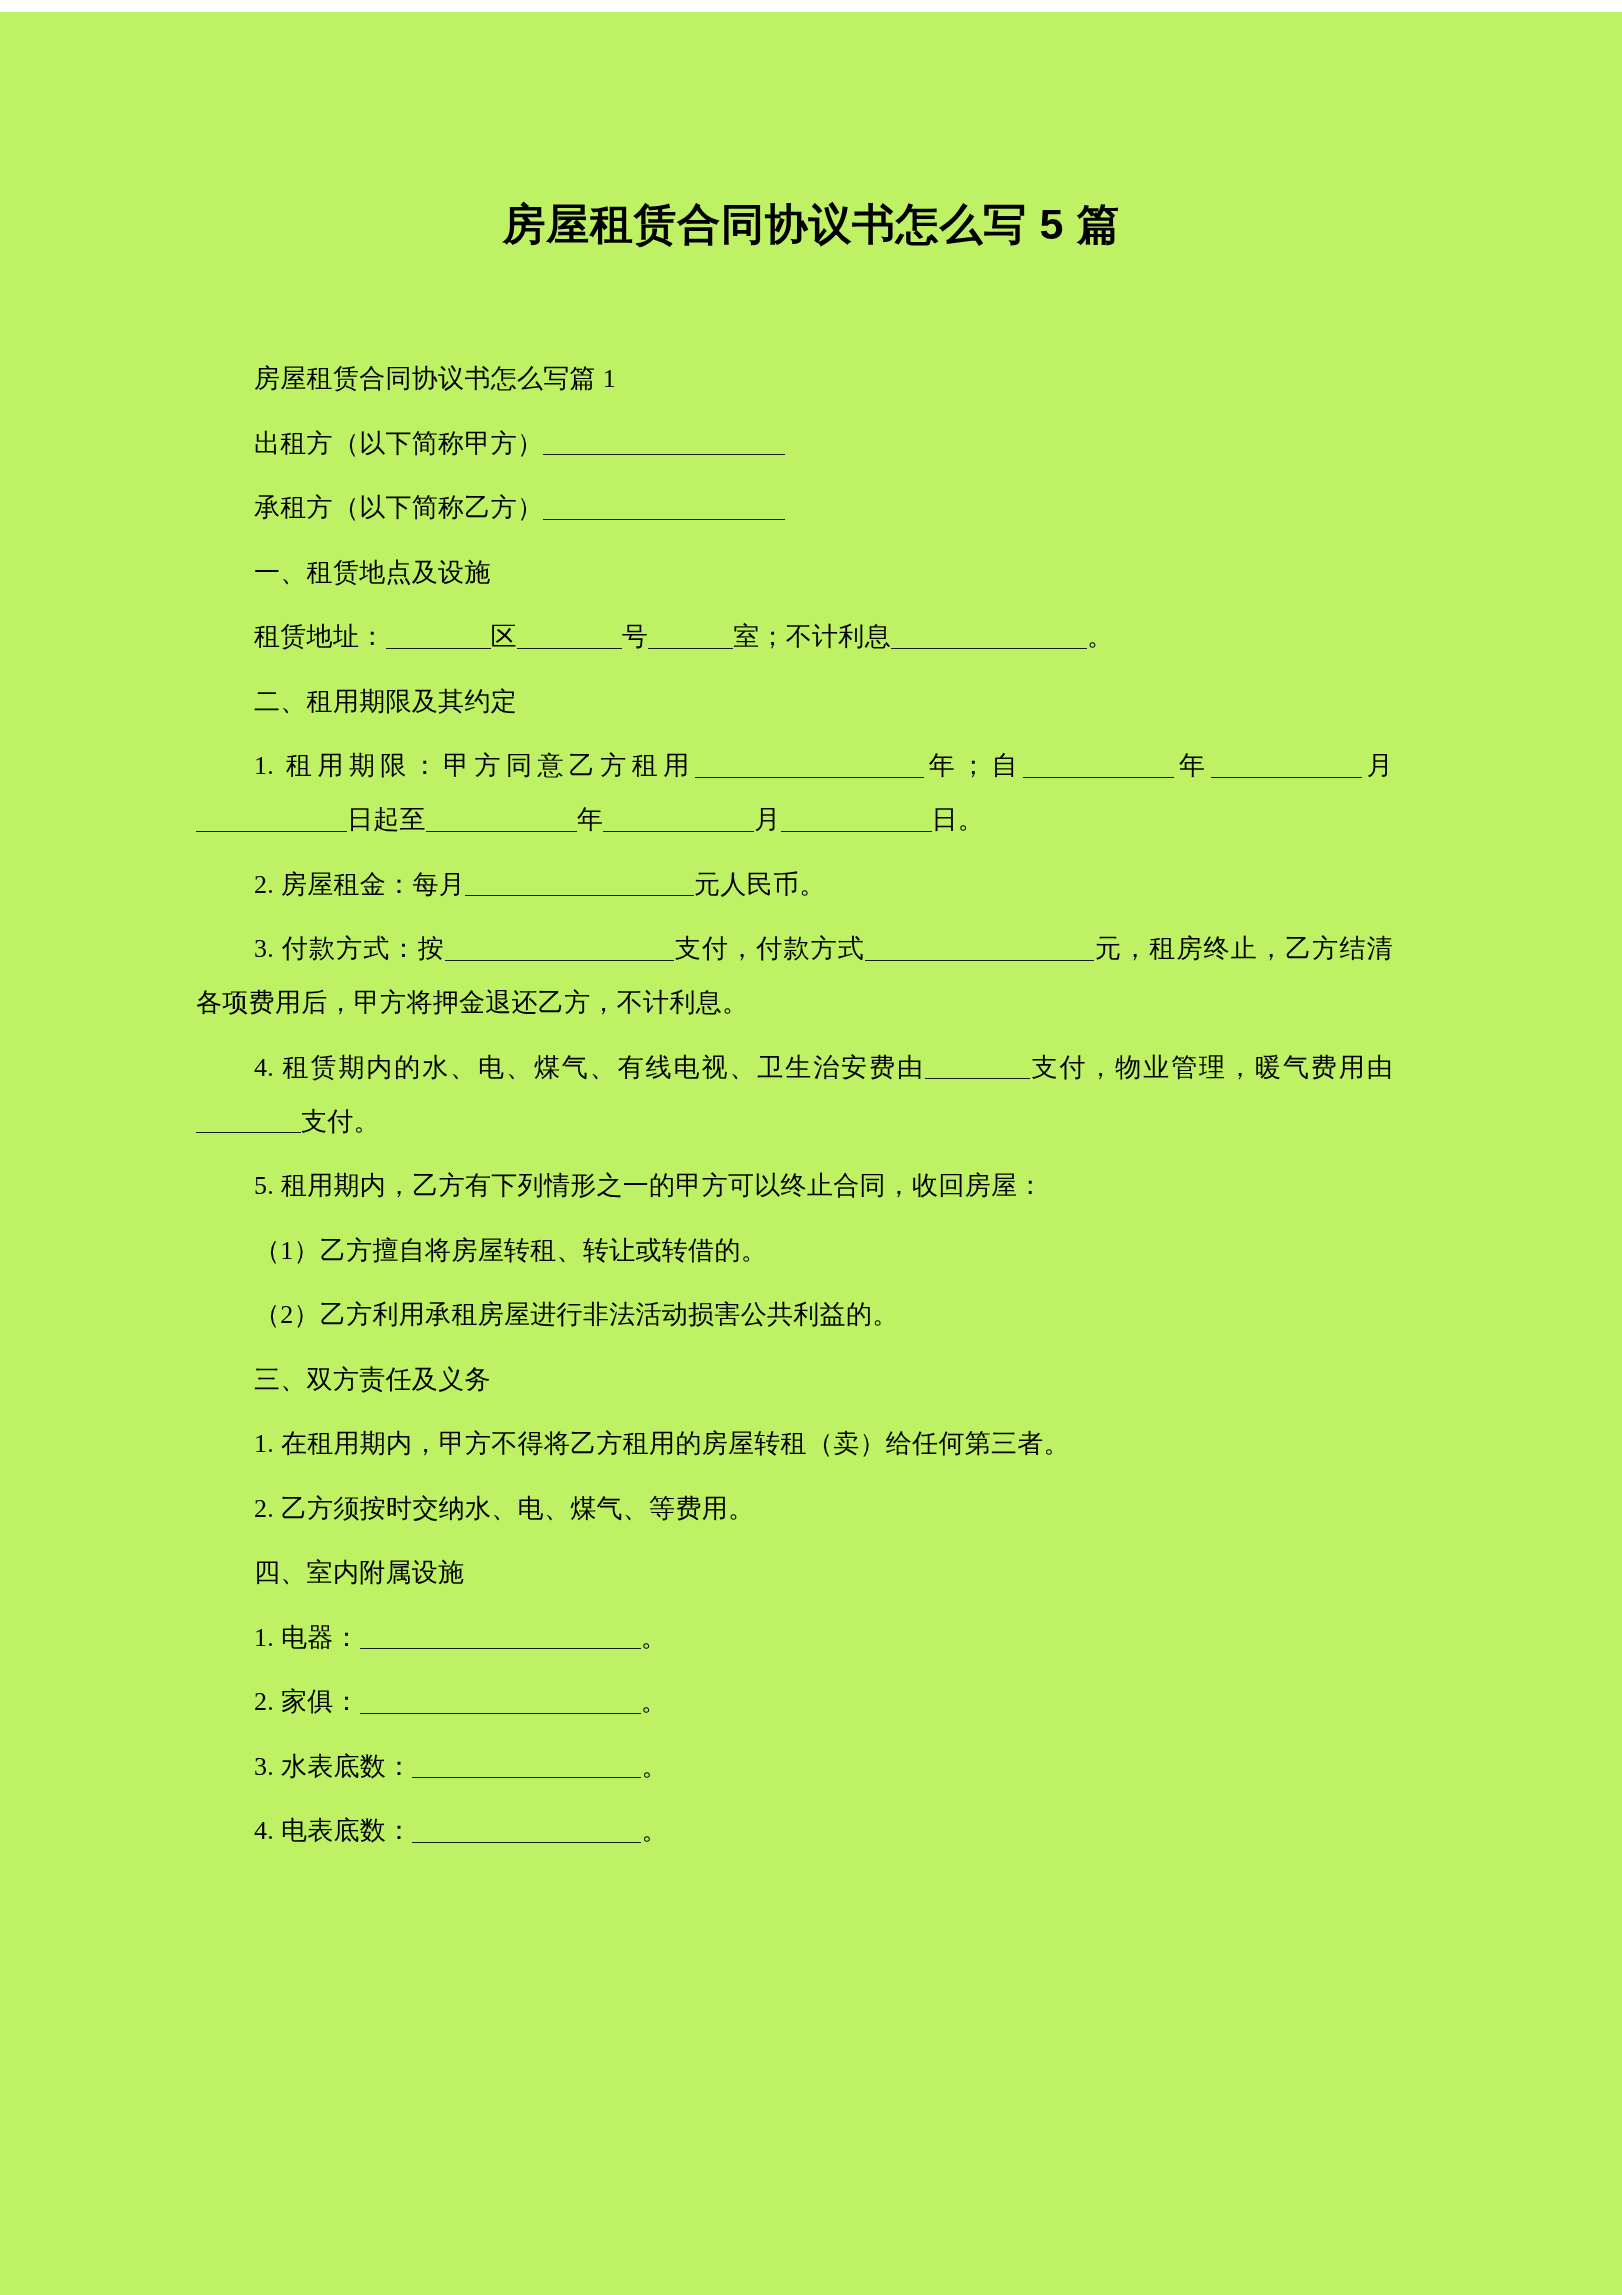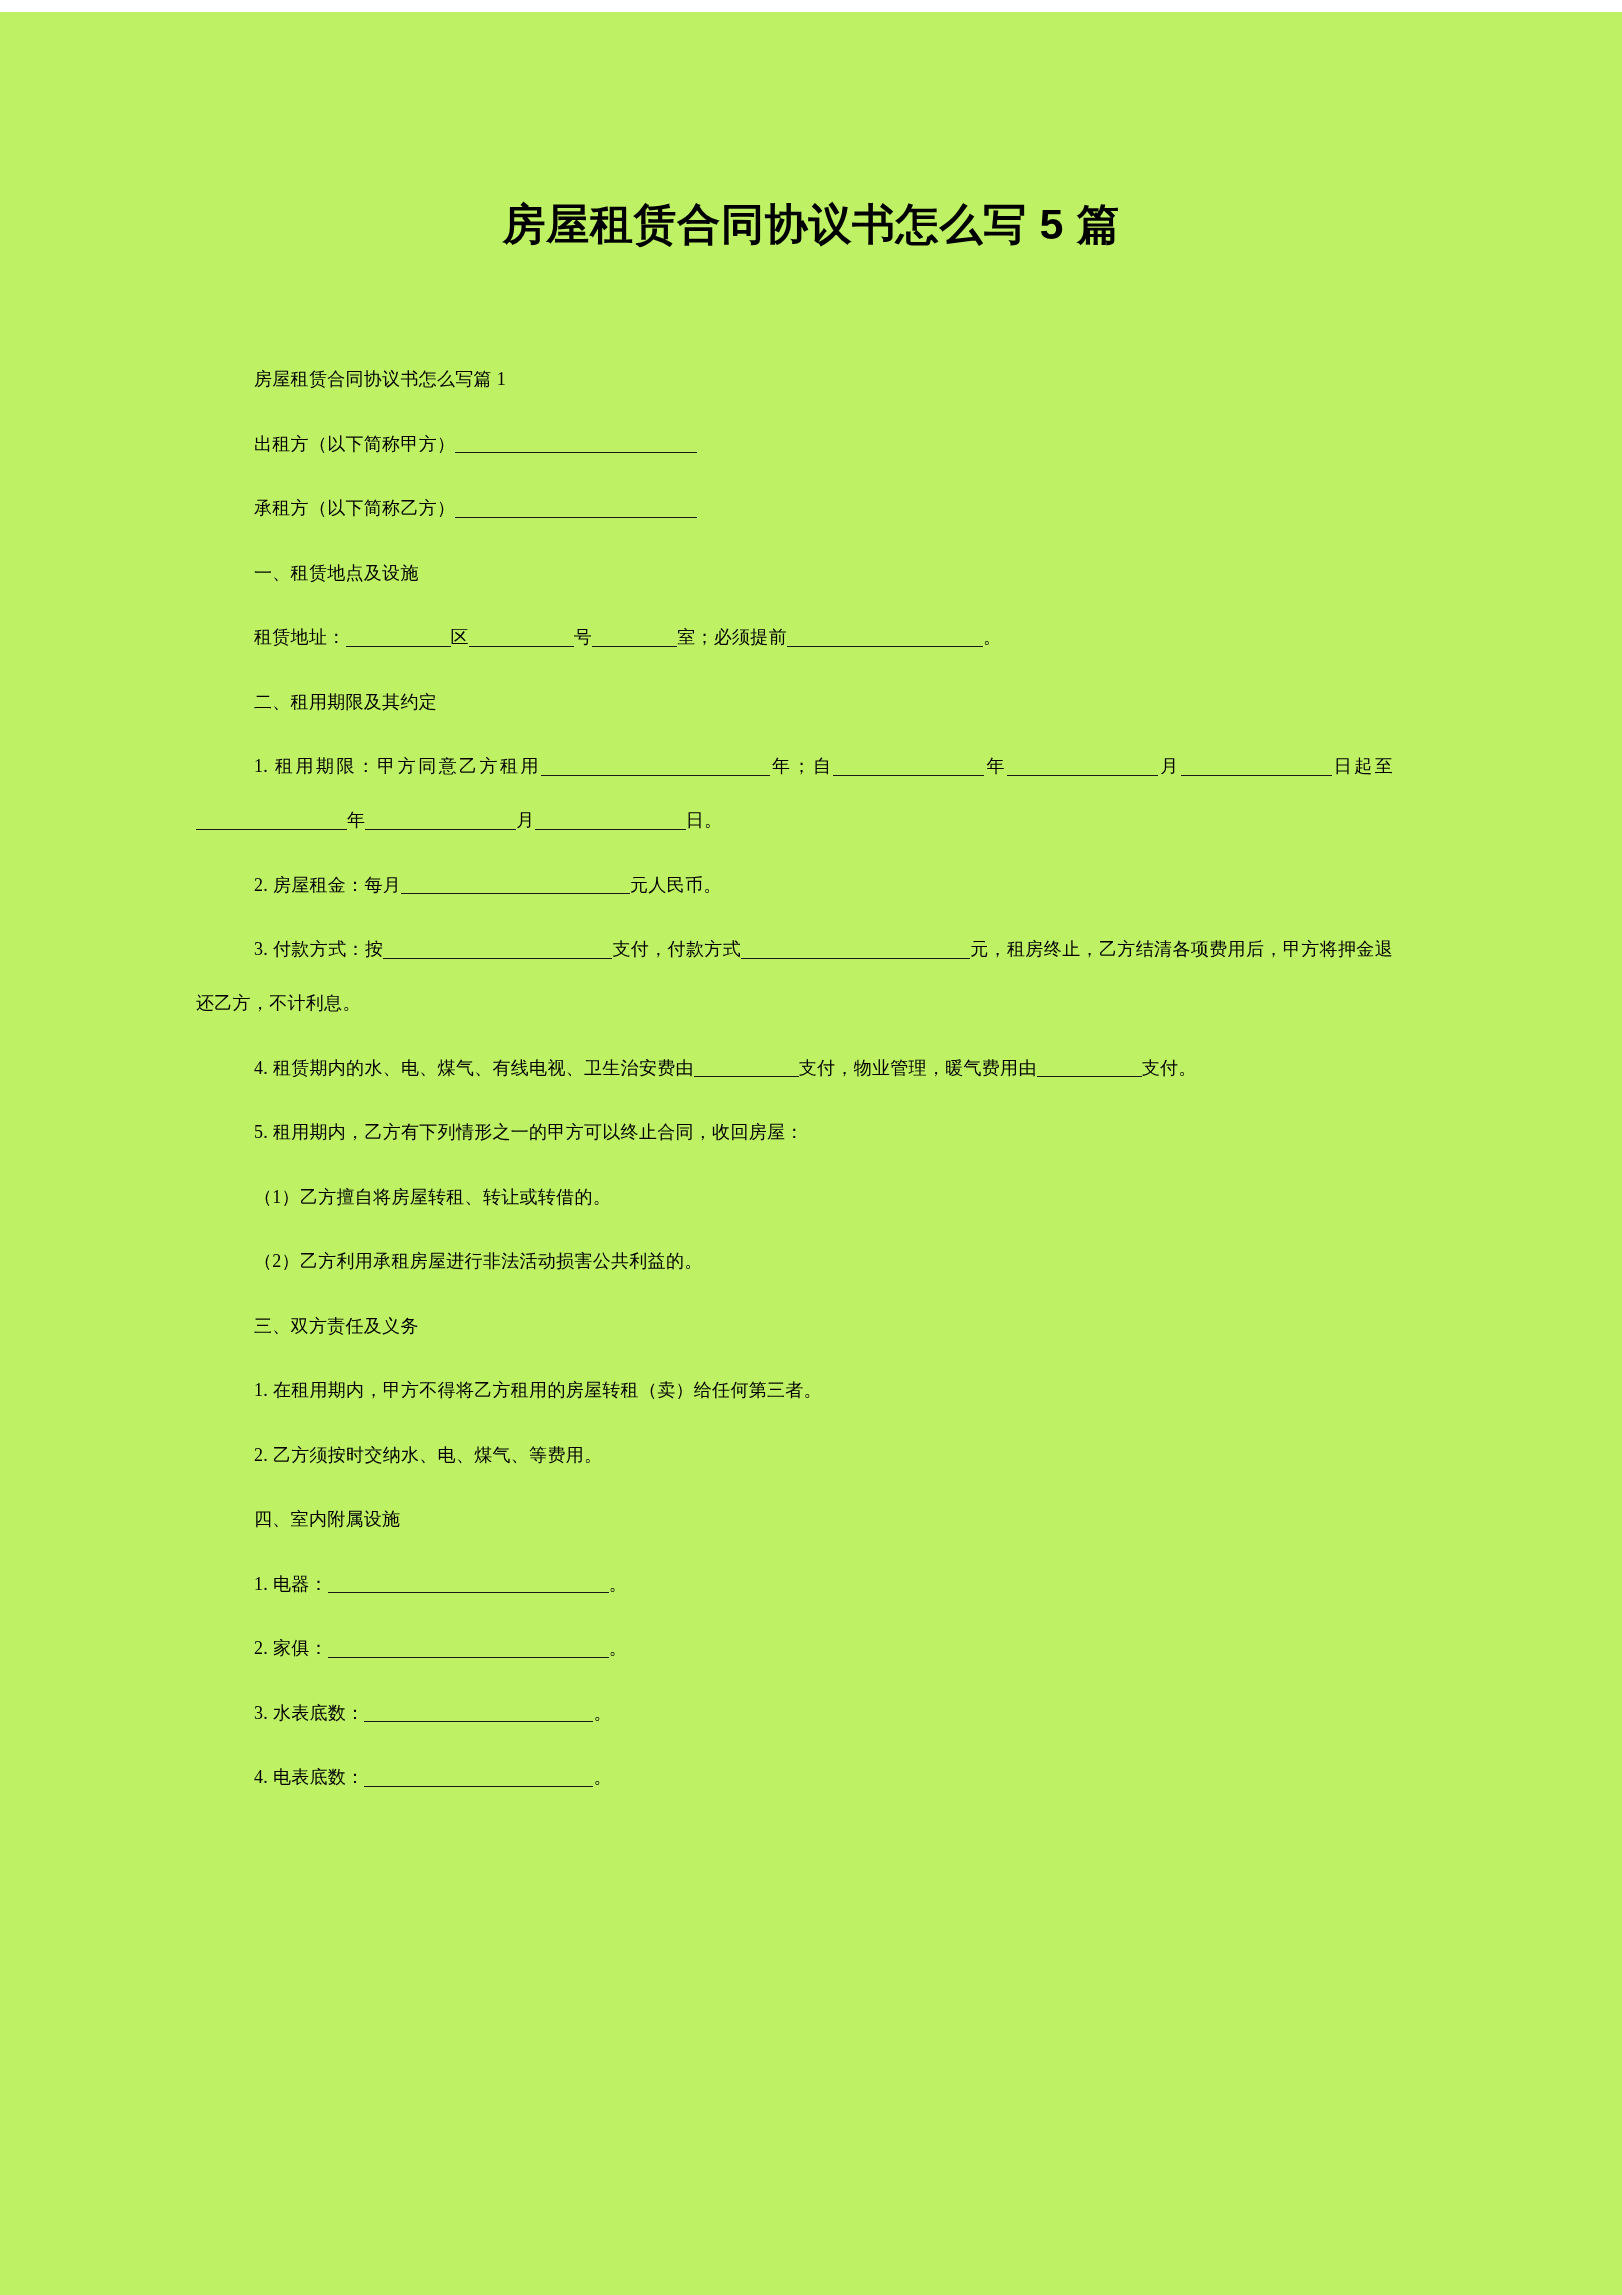--- a/index.html
+++ b/index.html
@@ -30,21 +30,21 @@
     line-height: 1.15;
     letter-spacing: 0.7px;
   }
   .body-block {
     position: absolute;
     left: 196px;
     top: 340px;
     width: 1197px;
   }
   .para {
-    font-size: 18px;
+    font-size: 26px;
     line-height: 54px;
     text-align: justify;
     text-justify: inter-ideograph;
     margin: 0 0 10.5px 0;
     letter-spacing: 0.3px;
     word-break: break-all;
   }
   .para.indent {
     text-indent: 58px;
   }
@@ -82,21 +82,21 @@
     <p class="para indent">
       <span>承租方（以下简称乙方）</span><span class="blank b-sig"></span>
     </p>
 
 
     <p class="para indent">
       <span>一、租赁地点及设施</span>
     </p>
 
     <p class="para indent">
-      <span>租赁地址：</span><span class="blank b-m"></span><span>区</span><span class="blank b-m"></span><span>号</span><span class="blank b-s"></span><span>室；</span><span>必须提前</span><span class="blank b-xl"></span><span>。</span>
+      <span>租赁地址：</span><span class="blank b-m"></span><span>区</span><span class="blank b-m"></span><span>号</span><span class="blank b-s"></span><span>室；</span><span>不计利息</span><span class="blank b-xl"></span><span>。</span>
     </p>
 
     <p class="para indent">
       <span>二、租用期限及其约定</span>
     </p>
 
     <p class="para indent">
       <span>1. 租用期限：甲方同意乙方租用</span><span class="blank b-xxl"></span><span>年；自</span><span class="blank b-l"></span><span>年</span><span class="blank b-l"></span><span>月</span><span class="blank b-l"></span><span>日起至</span><span class="blank b-l"></span><span>年</span><span class="blank b-l"></span><span>月</span><span class="blank b-l"></span><span>日。</span>
     </p>
 

